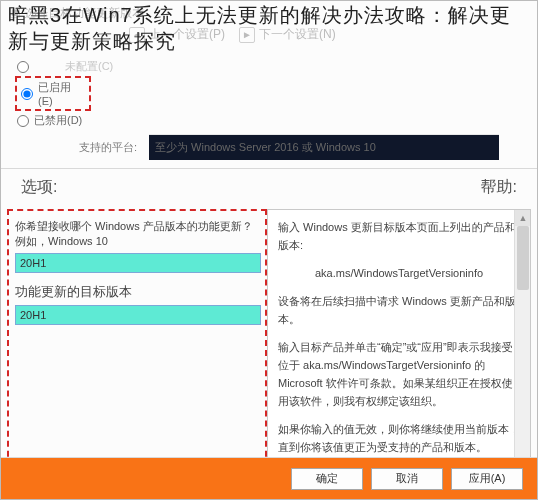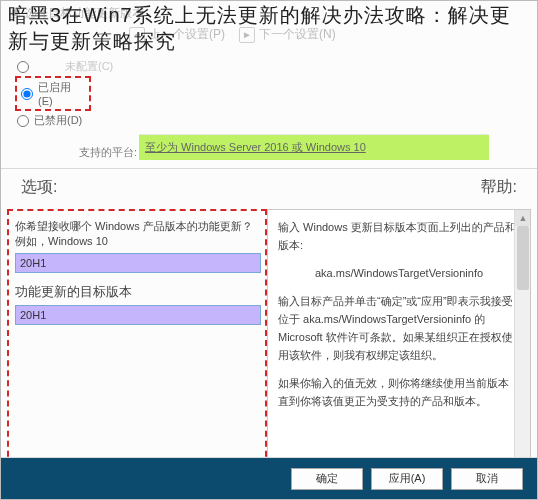--- a/index.html
+++ b/index.html
@@ -9,41 +9,41 @@
 .top-area { padding: 4px 8px 2px 8px; font-size: 12px; color: #888; }
 .policy-name { color: #b9b9b9; }
 .crumb-row { display: flex; align-items: center; gap: 14px; margin: 4px 0 8px 120px; font-size: 12px; color: #bcbcbc; }
 .crumb-link { display: flex; align-items: center; gap: 4px; }
 .arrow-icon { width: 16px; height: 16px; border: 1px solid #d0d0d0; border-radius: 2px; display: inline-flex; align-items: center; justify-content: center; font-size: 10px; color: #bcbcbc; }
 .radio-block { margin: 4px 0 0 14px; }
 .radio-row { display: flex; align-items: center; gap: 5px; font-size: 11px; color: #666; padding: 2px 2px; }
 .radio-row.disabled { color: #c7c7c7; gap: 36px; }
 .radio-row input[type=radio] { width: 12px; height: 12px; }
 .highlight-enabled { border: 2px dashed #d42626; padding: 0 2px; width: 76px; }
-.platform-row { display: flex; align-items: flex-end; gap: 2px; margin: 4px 0 8px 78px; font-size: 11px; color: #555; }
+.platform-row { display: flex; align-items: center; gap: 12px; margin: 4px 0 8px 78px; font-size: 11px; color: #555; }
 .platform-label { color: #7a7a7a; }
-.platform-val { background: #bef264; border-top: 1px solid #e8e8e8; padding: 5px 6px; width: 350px; color: #666; font-size: 11px; text-decoration: underline; }
+.platform-val { background: #0f172a; border-top: 1px solid #e8e8e8; padding: 5px 6px; width: 350px; color: #666; font-size: 11px; }
 .hr { border-top: 1px solid #d9d9d9; margin: 4px 0 6px 0; }
 .cols-head { display: flex; font-size: 16px; color: #555; padding: 2px 20px 4px 20px; }
 .cols-head .left { width: 262px; }
 .cols-head .right { flex: 1; text-align: right; }
 .cols { display: flex; gap: 0; padding: 7px 6px; }
 .col-left { width: 260px; border: 2px dashed #d42626; padding: 8px 6px; position: relative; }
 .col-left .q-text { font-size: 11px; color: #444; line-height: 15px; margin-bottom: 4px; }
-.txt-input { width: 246px; height: 20px; border: 1px solid #7ca8d8; background: #c4b5fd; font-size: 11px; padding: 2px 4px; color: #333; margin-bottom: 10px; }
+.txt-input { width: 246px; height: 20px; border: 1px solid #7ca8d8; background: #5eead4; font-size: 11px; padding: 2px 4px; color: #333; margin-bottom: 10px; }
 .label2 { font-size: 13px; color: #444; margin-bottom: 4px; }
 .col-right { flex: 1; border: 1px solid #c9c9c9; background: #fff; padding: 8px 10px; font-size: 11px; color: #444; line-height: 18px; height: 268px; overflow: hidden; position: relative; }
 .col-right p { margin-bottom: 10px; }
 .col-right .center { text-align: center; }
 .help-scroll { position: absolute; right: 0; top: 0; bottom: 0; width: 16px; background: #f0f0f0; border-left: 1px solid #ddd; }
 .help-scroll .thumb { position: absolute; left: 2px; top: 16px; width: 12px; height: 64px; background: #cfcfcf; border-radius: 2px; }
 .help-scroll .btn { position: absolute; left: 0; width: 16px; height: 16px; background: #e4e4e4; font-size: 9px; color: #888; text-align: center; line-height: 16px; }
 .help-scroll .btn.up { top: 0; }
 .help-scroll .btn.dn { bottom: 0; }
-.footer { position: absolute; bottom: 0; left: 0; right: 0; height: 42px; background: #0c4a6e; border-top: 1px solid #d9d9d9; display: flex; justify-content: flex-end; align-items: center; gap: 8px; padding-right: 14px; }
+.footer { position: absolute; bottom: 0; left: 0; right: 0; height: 42px; background: #f97316; border-top: 1px solid #d9d9d9; display: flex; justify-content: flex-end; align-items: center; gap: 8px; padding-right: 14px; }
 .win-btn { min-width: 72px; height: 22px; background: #fdfdfd; border: 1px solid #a6a6a6; font-size: 11px; color: #333; cursor: pointer; }
 </style>
 </head>
 <body>
 
 <div class="overlay-title">暗黑3在Win7系统上无法更新的解决办法攻略：解决更新与更新策略探究</div>
 
 <div class="dialog">
   <div class="top-area">
     <div class="policy-name">
@@ -95,28 +95,29 @@
     <div class="col-left">
       <div class="q-text">你希望接收哪个 Windows 产品版本的功能更新？例如，Windows 10</div>
       <input class="txt-input" type="text" value="20H1" style="">
       <div class="label2">功能更新的目标版本</div>
       <input class="txt-input" type="text" value="20H1" style="">
     </div>
 
     <div class="col-right">
       <p>输入 Windows 更新目标版本页面上列出的产品和版本:</p>
       <p class="center">aka.ms/WindowsTargetVersioninfo</p>
+      <p>设备将在后续扫描中请求 Windows 更新产品和版本。</p>
       <p>输入目标产品并单击“确定”或“应用”即表示我接受位于 aka.ms/WindowsTargetVersioninfo 的 Microsoft 软件许可条款。如果某组织正在授权使用该软件，则我有权绑定该组织。</p>
       <p>如果你输入的值无效，则你将继续使用当前版本，直到你将该值更正为受支持的产品和版本。</p>
       <div class="help-scroll">
         <div class="btn up">▲</div>
         <div class="thumb"></div>
         <div class="btn dn">▼</div>
       </div>
     </div>
   </div>
 
   <div class="footer">
     <button class="win-btn">确定</button>
+    <button class="win-btn">取消</button>
     <button class="win-btn">应用(A)</button>
-    <button class="win-btn">取消</button>
   </div>
 </div>
 
 </body></html>

